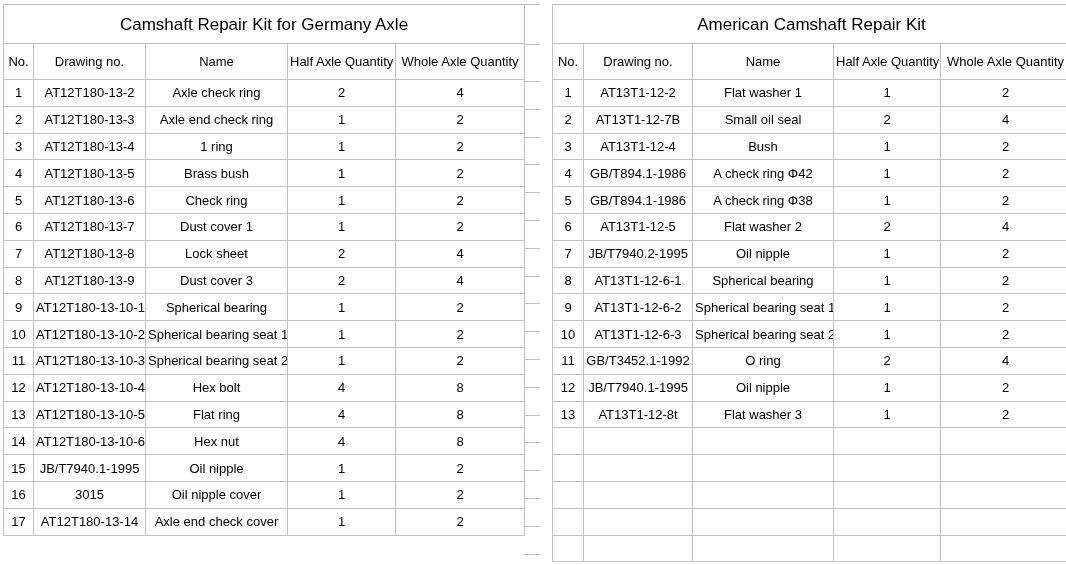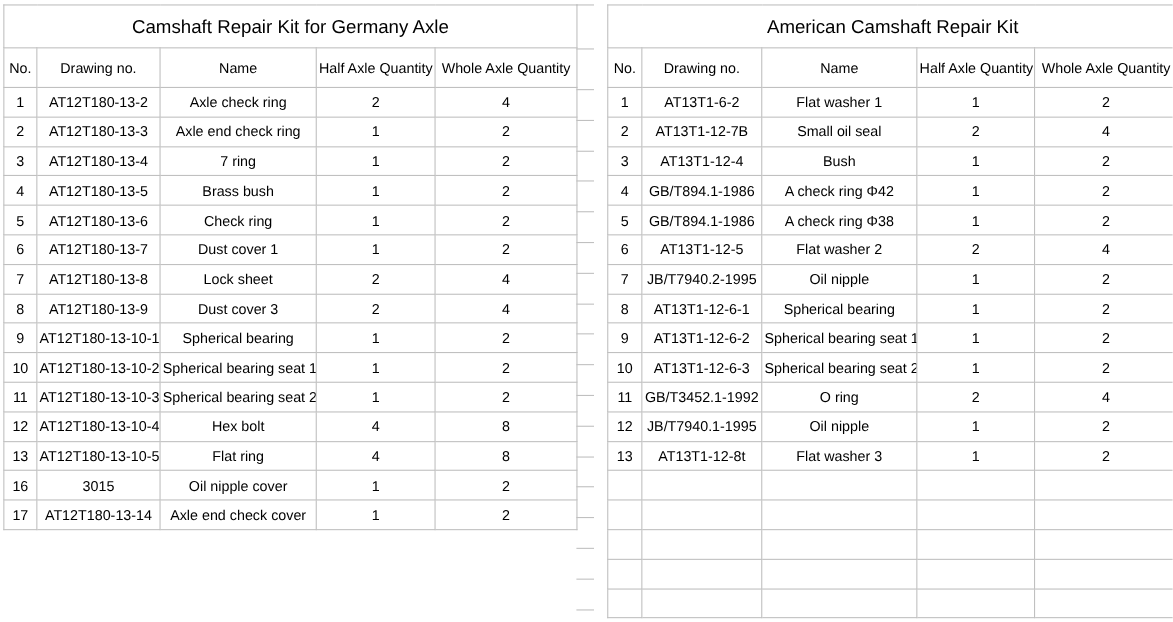--- a/index.html
+++ b/index.html
@@ -85,21 +85,21 @@
         <tr>
           <td>2</td>
           <td>AT12T180-13-3</td>
           <td>Axle end check ring</td>
           <td>1</td>
           <td>2</td>
         </tr>
         <tr>
           <td>3</td>
           <td>AT12T180-13-4</td>
-          <td>7 ring</td>
+          <td>1 ring</td>
           <td>1</td>
           <td>2</td>
         </tr>
         <tr>
           <td>4</td>
           <td>AT12T180-13-5</td>
           <td>Brass bush</td>
           <td>1</td>
           <td>2</td>
         </tr>
@@ -158,20 +158,34 @@
           <td>Hex bolt</td>
           <td>4</td>
           <td>8</td>
         </tr>
         <tr>
           <td>13</td>
           <td>AT12T180-13-10-5</td>
           <td>Flat ring</td>
           <td>4</td>
           <td>8</td>
+        </tr>
+        <tr>
+          <td>14</td>
+          <td>AT12T180-13-10-6</td>
+          <td>Hex nut</td>
+          <td>4</td>
+          <td>8</td>
+        </tr>
+        <tr>
+          <td>15</td>
+          <td>JB/T7940.1-1995</td>
+          <td>Oil nipple</td>
+          <td>1</td>
+          <td>2</td>
         </tr>
         <tr>
           <td>16</td>
           <td>3015</td>
           <td>Oil nipple cover</td>
           <td>1</td>
           <td>2</td>
         </tr>
         <tr>
           <td>17</td>
@@ -222,21 +236,21 @@
           <td>No.</td>
           <td>Drawing no.</td>
           <td>Name</td>
           <td>Half Axle Quantity</td>
           <td>Whole Axle Quantity</td>
         </tr>
     </tbody>
     <tbody class="rows">
         <tr>
           <td>1</td>
-          <td>AT13T1-6-2</td>
+          <td>AT13T1-12-2</td>
           <td>Flat washer 1</td>
           <td>1</td>
           <td>2</td>
         </tr>
         <tr>
           <td>2</td>
           <td>AT13T1-12-7B</td>
           <td>Small oil seal</td>
           <td>2</td>
           <td>4</td>

